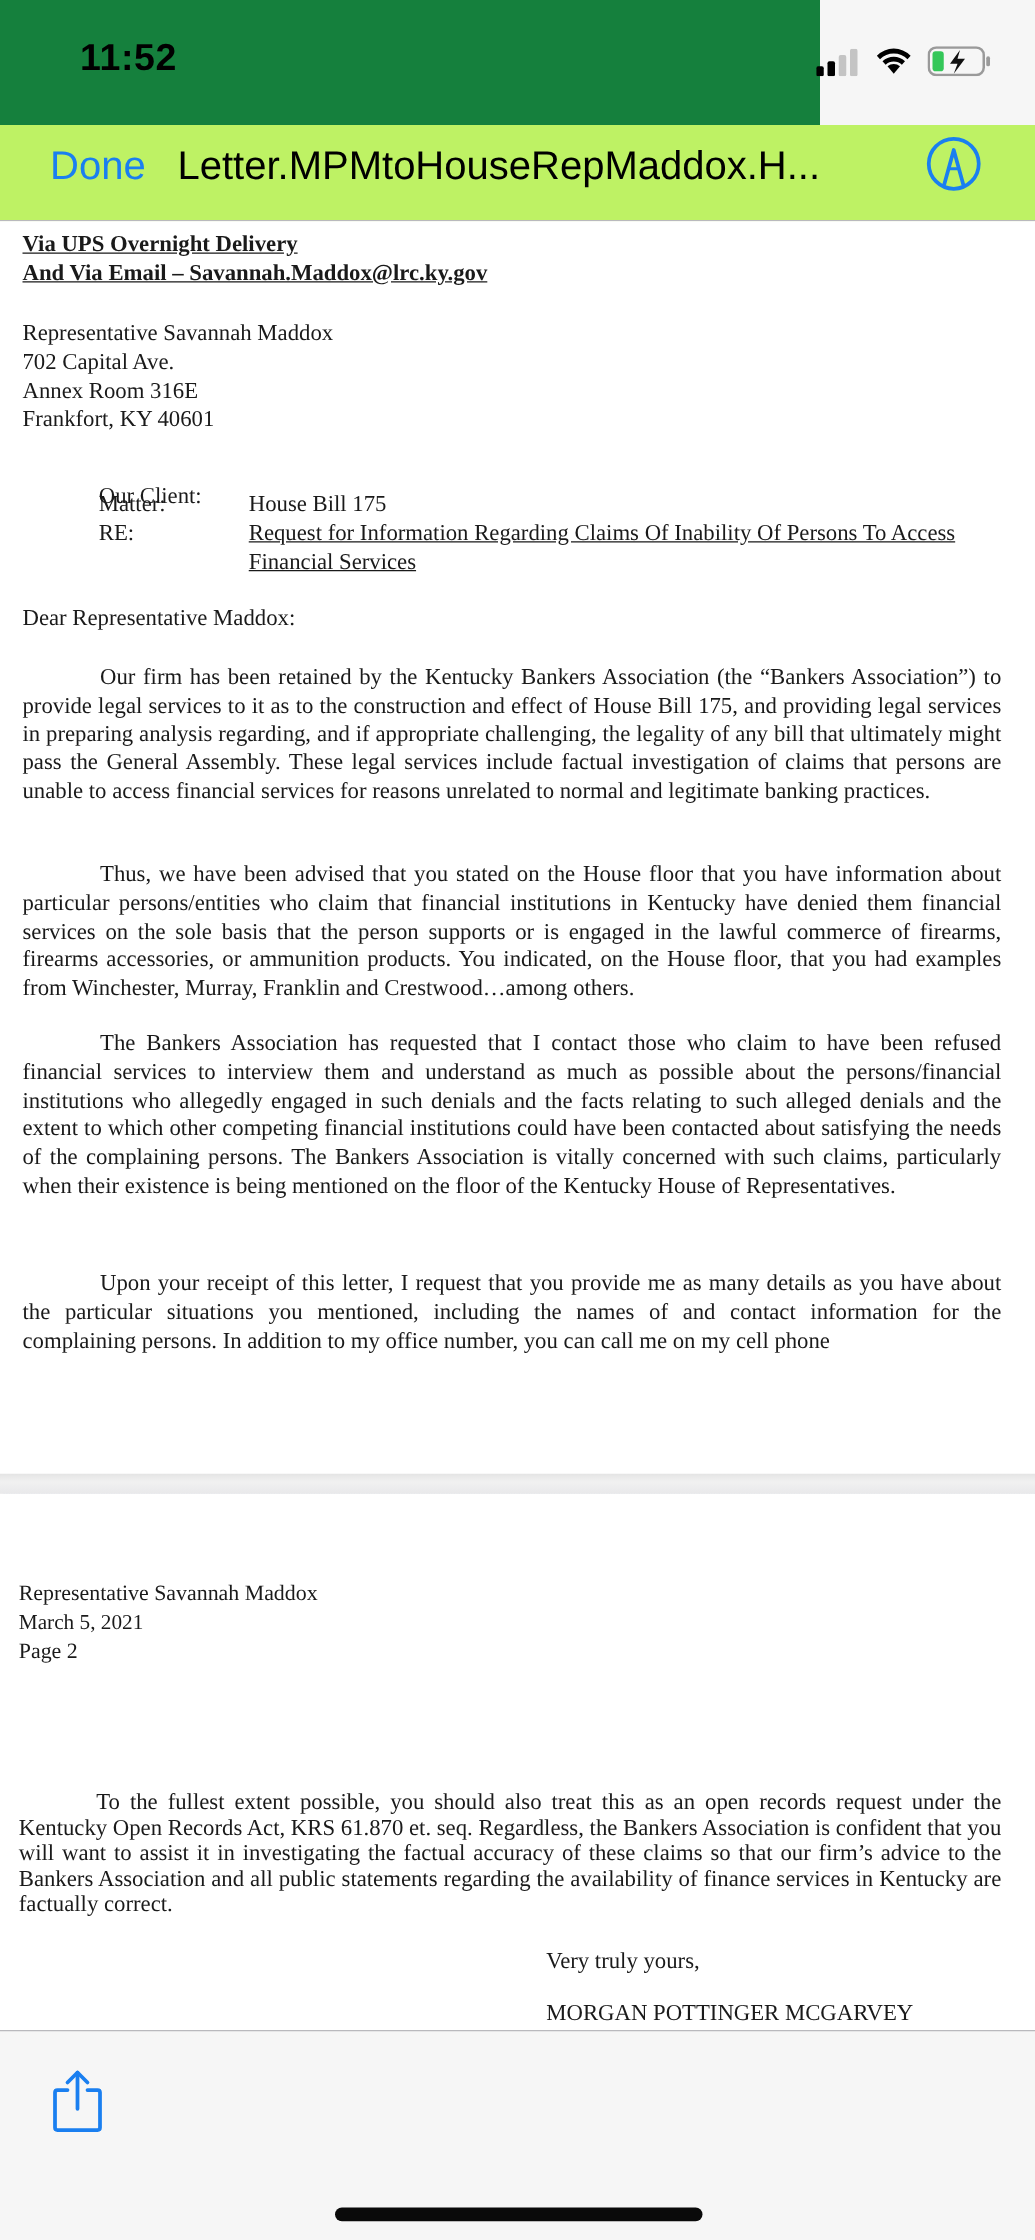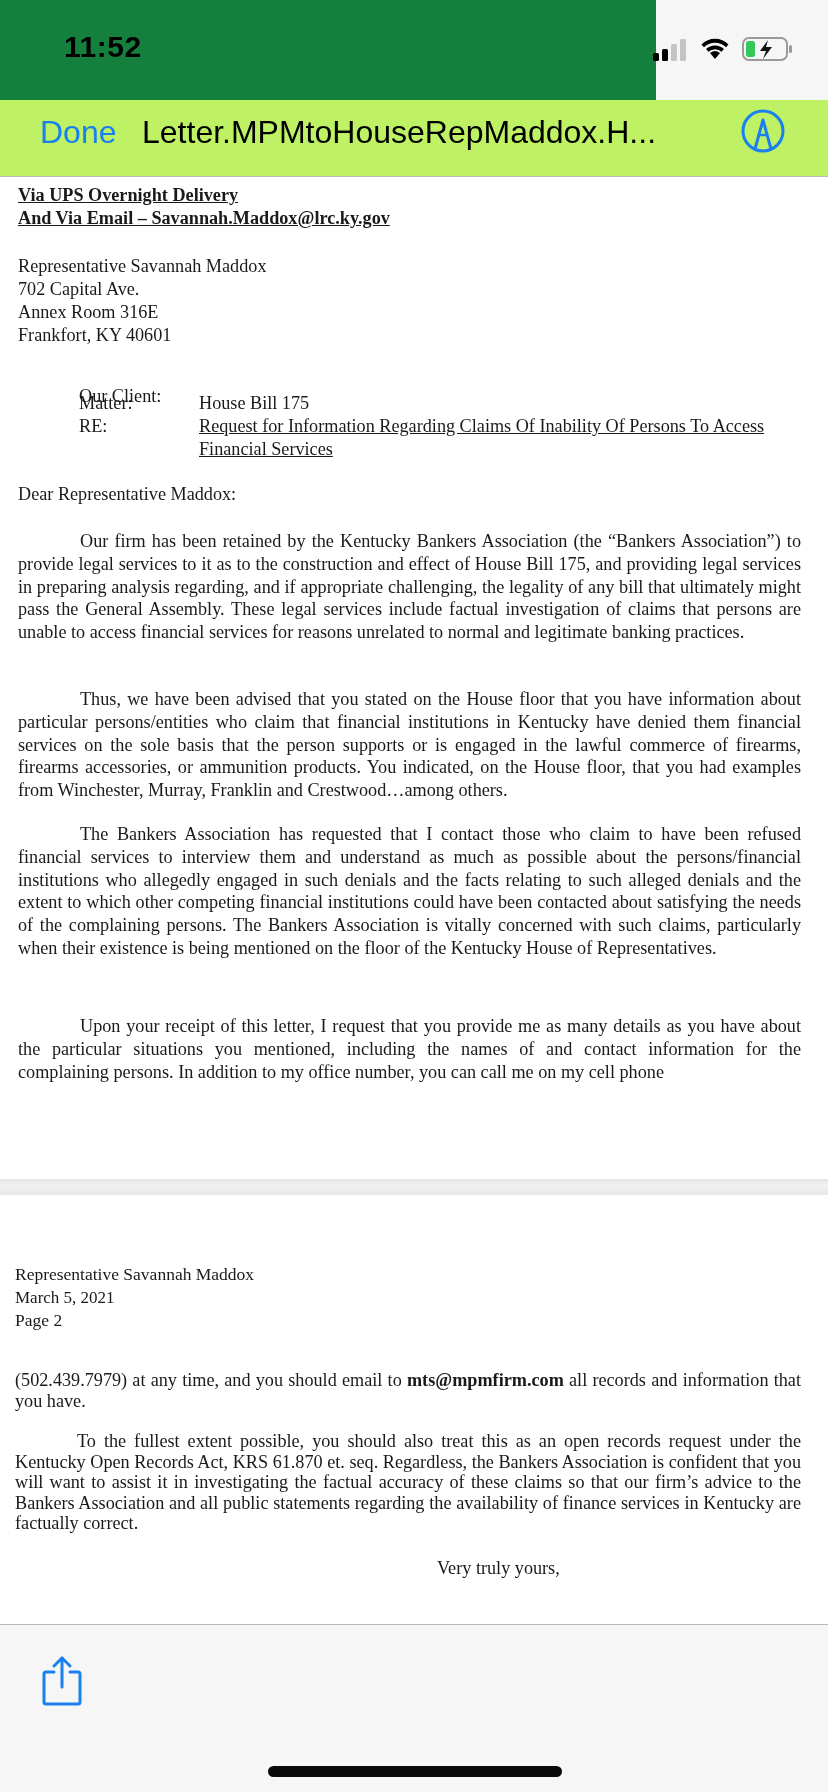--- a/index.html
+++ b/index.html
@@ -84,25 +84,25 @@
   <div class="p ind" style="top:838px;">Upon your receipt of this letter, I request that you provide me as many details as you have about the particular situations you mentioned, including the names of and contact information for the complaining persons.  In addition to my office number, you can call me on my cell phone</div>
 </div>
 
 <div class="page-break"></div>
 
 <div class="page page2">
   <div class="line" style="left:15px; top:68px; font-size:17.5px;">Representative Savannah Maddox</div>
   <div class="line" style="left:15px; top:91px; font-size:17px;">March 5, 2021</div>
   <div class="line" style="left:15px; top:114px; font-size:17.5px;">Page 2</div>
 
-  <div class="p" style="left:15px; width:786px; top:175px; line-height:21px;"><span>(502.439.7979) at any time, and you should email to </span><b>mts@mpmfirm.com</b><span> all records and information that you have.</span></div>
 
   <div class="p ind" style="left:15px; width:786px; top:236px; line-height:20.5px;">To the fullest extent possible, you should also treat this as an open records request under the Kentucky Open Records Act, KRS 61.870 et. seq.  Regardless, the Bankers Association is confident that you will want to assist it in investigating the factual accuracy of these claims so that our firm’s advice to the Bankers Association and all public statements regarding the availability of finance services in Kentucky are factually correct.</div>
 
   <div class="line" style="left:437px; top:362px;">Very truly yours,</div>
+  <div class="line" style="left:437px; top:404px;">MORGAN POTTINGER MCGARVEY</div>
 </div>
 
 <div class="toolbar">
   <svg class="share" viewBox="0 0 44 52">
     <path d="M14 17 L6 17 Q4 17 4 19 L4 47 Q4 49 6 49 L38 49 Q40 49 40 47 L40 19 Q40 17 38 17 L30 17" fill="none" stroke="#1a7ff0" stroke-width="3" stroke-linecap="round"></path>
     <path d="M22 3 L22 32" stroke="#1a7ff0" stroke-width="3" stroke-linecap="round"></path>
     <path d="M14 11 L22 3 L30 11" fill="none" stroke="#1a7ff0" stroke-width="3" stroke-linecap="round" stroke-linejoin="round"></path>
   </svg>
   <div class="home"></div>
 </div>

